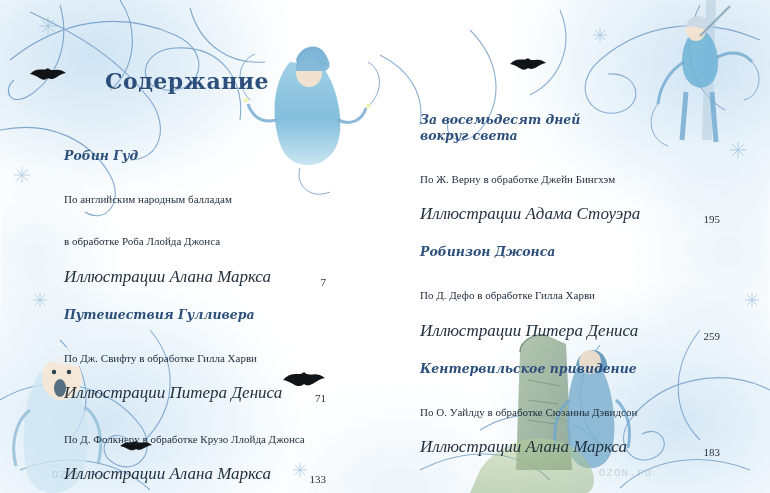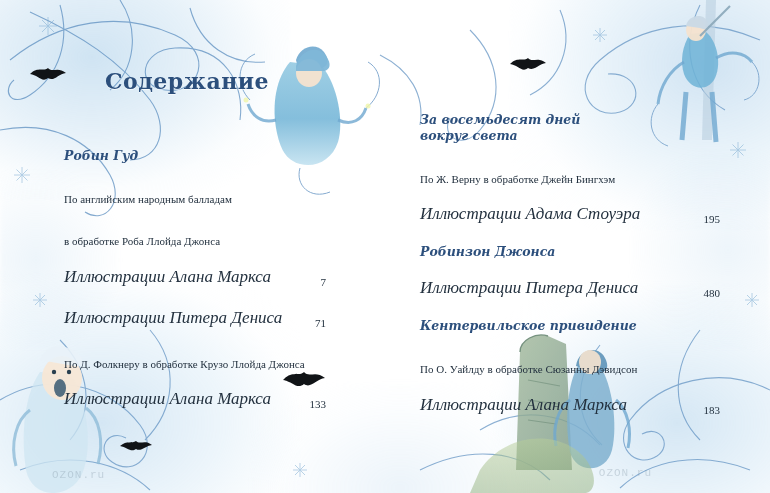--- a/index.html
+++ b/index.html
@@ -298,20 +298,22 @@
       <div class="entry-line">По английским народным балладам</div>
       <div class="entry-line">в обработке Роба Ллойда Джонса</div>
       <div class="entry-illus">
         <span>Иллюстрации</span>
         <span class="author">Алана Маркса</span>
       </div>
       <div class="page-num">7</div>
     </div>
 
     <div class="entry">
+      <div class="entry-title">Путешествия Гулливера</div>
+      <div class="entry-line">По Дж. Свифту в обработке Гилла Харви</div>
       <div class="entry-illus">
         <span>Иллюстрации</span>
         <span class="author">Питера Дениса</span>
       </div>
       <div class="page-num">71</div>
     </div>
 
     <div class="entry">
       <div class="entry-line">По Д. Фолкнеру в обработке Крузо Ллойда Джонса</div>
       <div class="entry-illus">
@@ -331,25 +333,26 @@
       <div class="entry-line">По Ж. Верну в обработке Джейн Бингхэм</div>
       <div class="entry-illus">
         <span>Иллюстрации</span>
         <span class="author">Адама Стоуэра</span>
       </div>
       <div class="page-num">195</div>
     </div>
 
     <div class="entry">
       <div class="entry-title">Робинзон Джонса</div>
+      <div class="entry-line">По Д. Дефо в обработке Гилла Харви</div>
       <div class="entry-illus">
         <span>Иллюстрации</span>
         <span class="author">Питера Дениса</span>
       </div>
-      <div class="page-num">480</div>
+      <div class="page-num">259</div>
     </div>
 
     <div class="entry">
       <div class="entry-title">Кентервильское привидение</div>
       <div class="entry-line">По О. Уайлду в обработке Сюзанны Дэвидсон</div>
       <div class="entry-illus">
         <span>Иллюстрации</span>
         <span class="author">Алана Маркса</span>
       </div>
       <div class="page-num">183</div>

